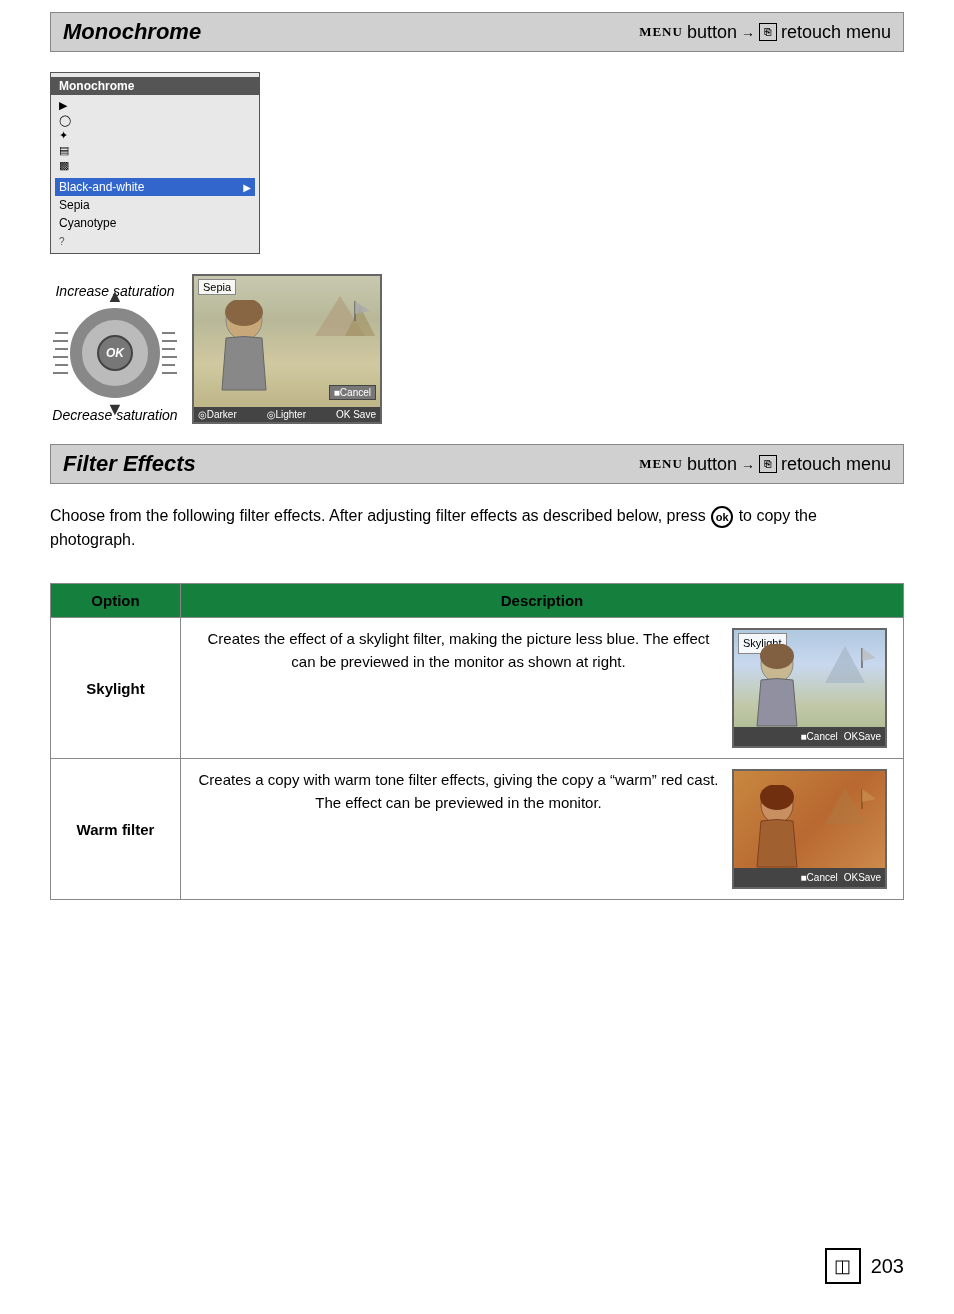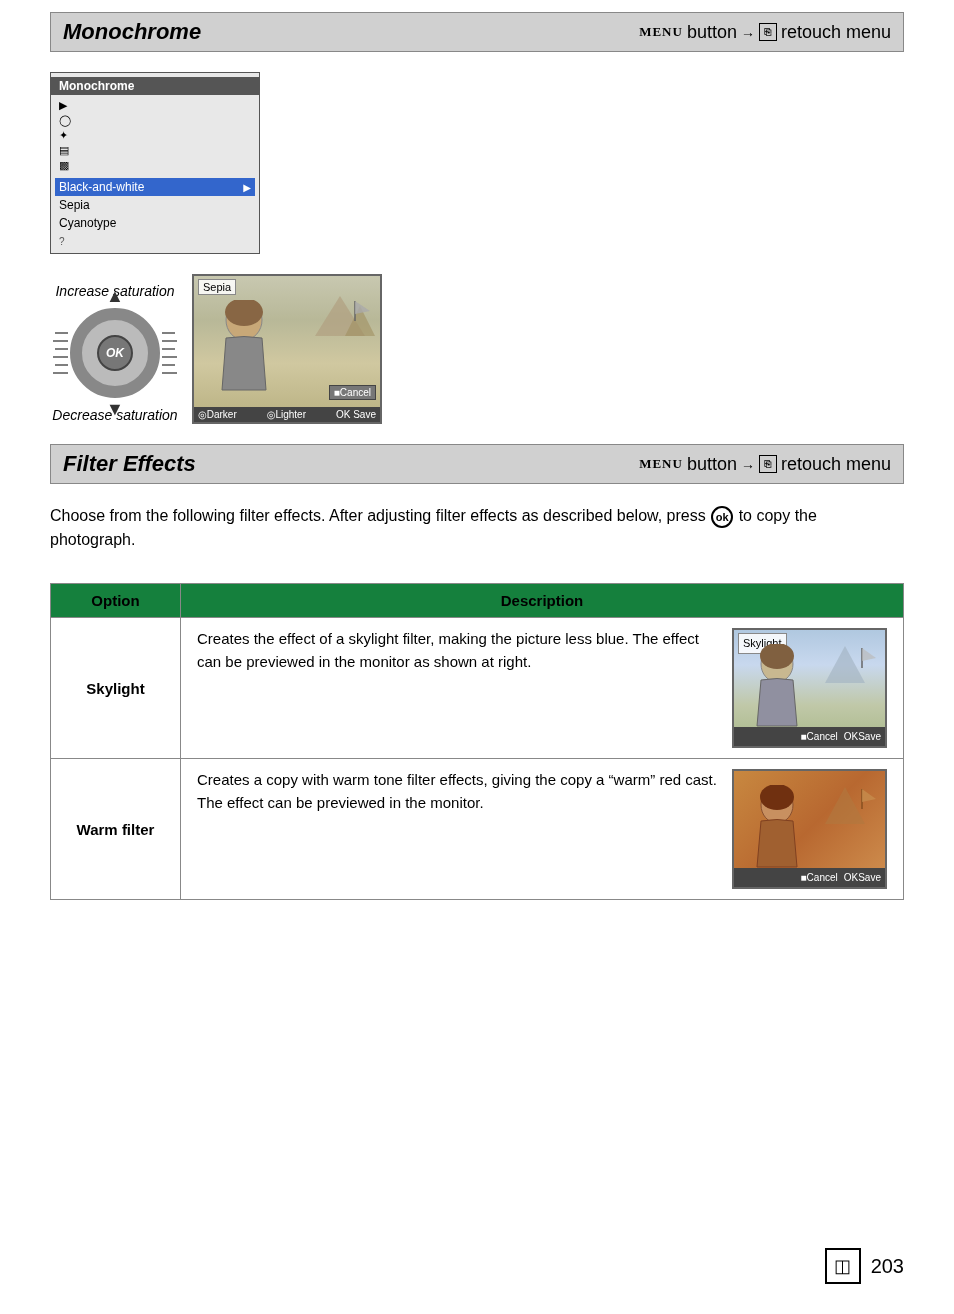--- a/index.html
+++ b/index.html
@@ -200,20 +200,21 @@
     }
 
     .effects-table td.desc-col {
       line-height: 1.5;
     }
 
     .desc-with-img {
       display: flex;
       gap: 12px;
       align-items: flex-start;
+      text-align: center;
     }
 
     .desc-text {
       flex: 1;
     }
 
     
     .ok-circle {
       display: inline-flex;
       align-items: center;

